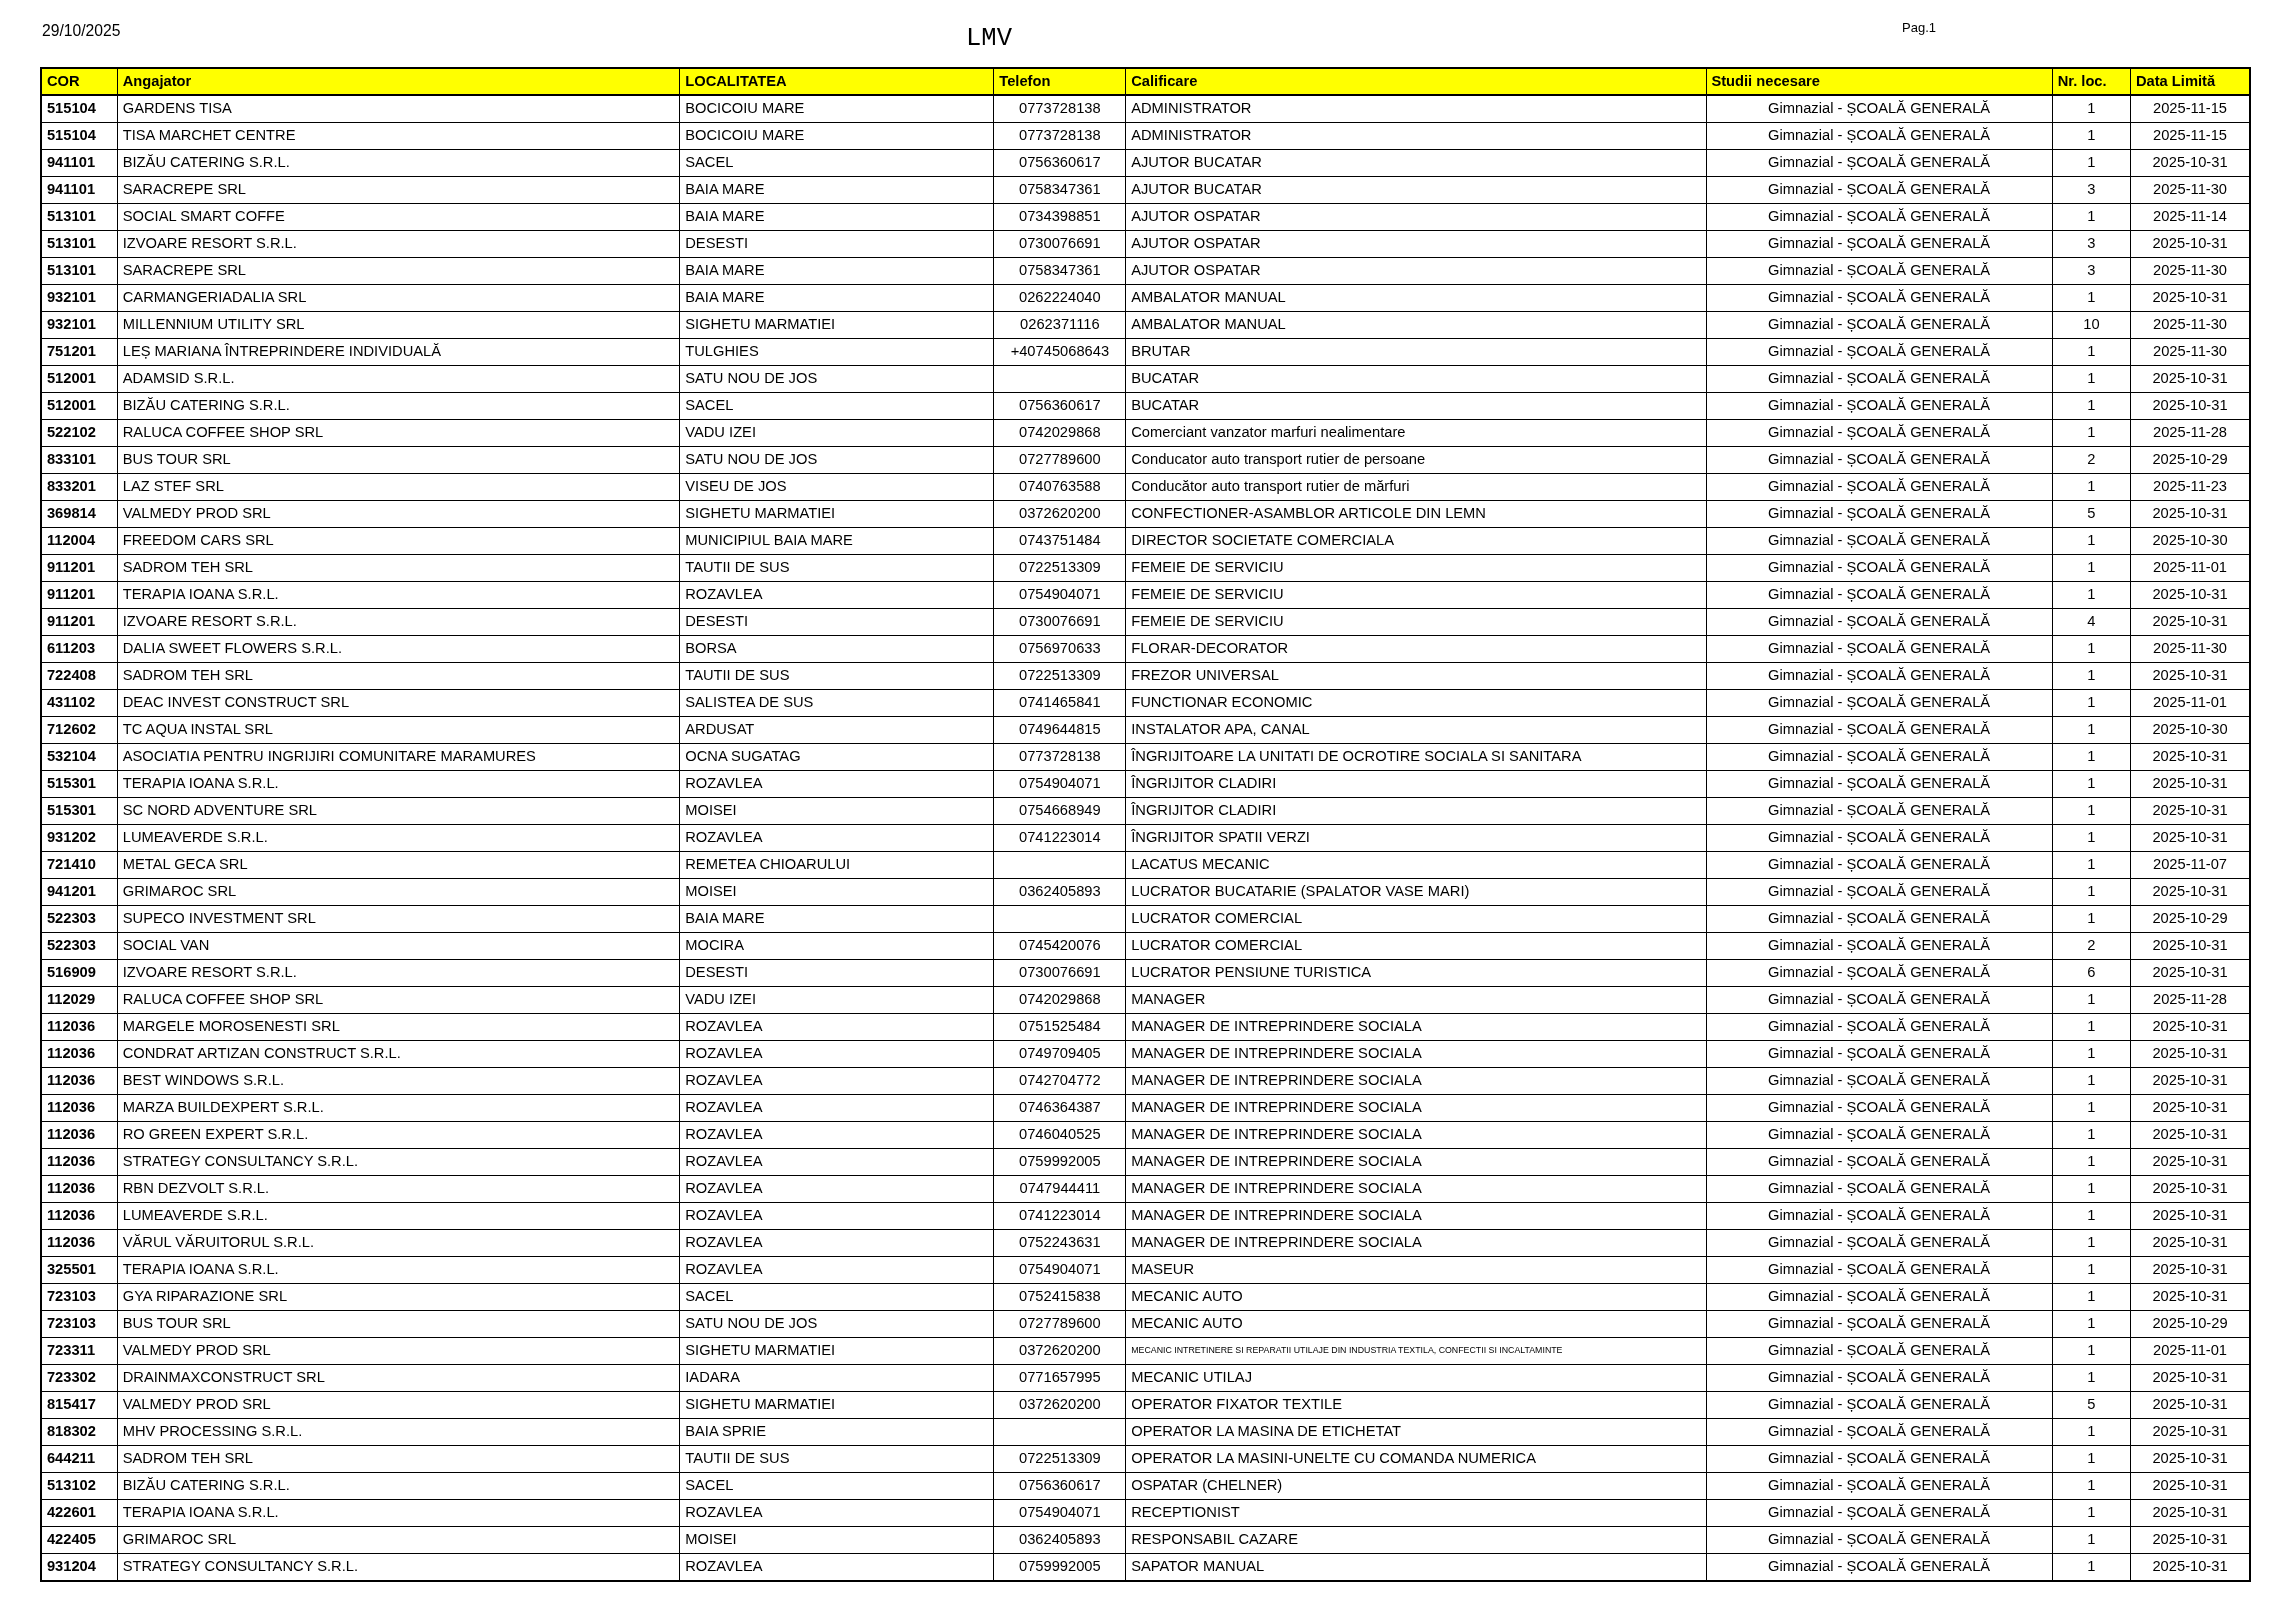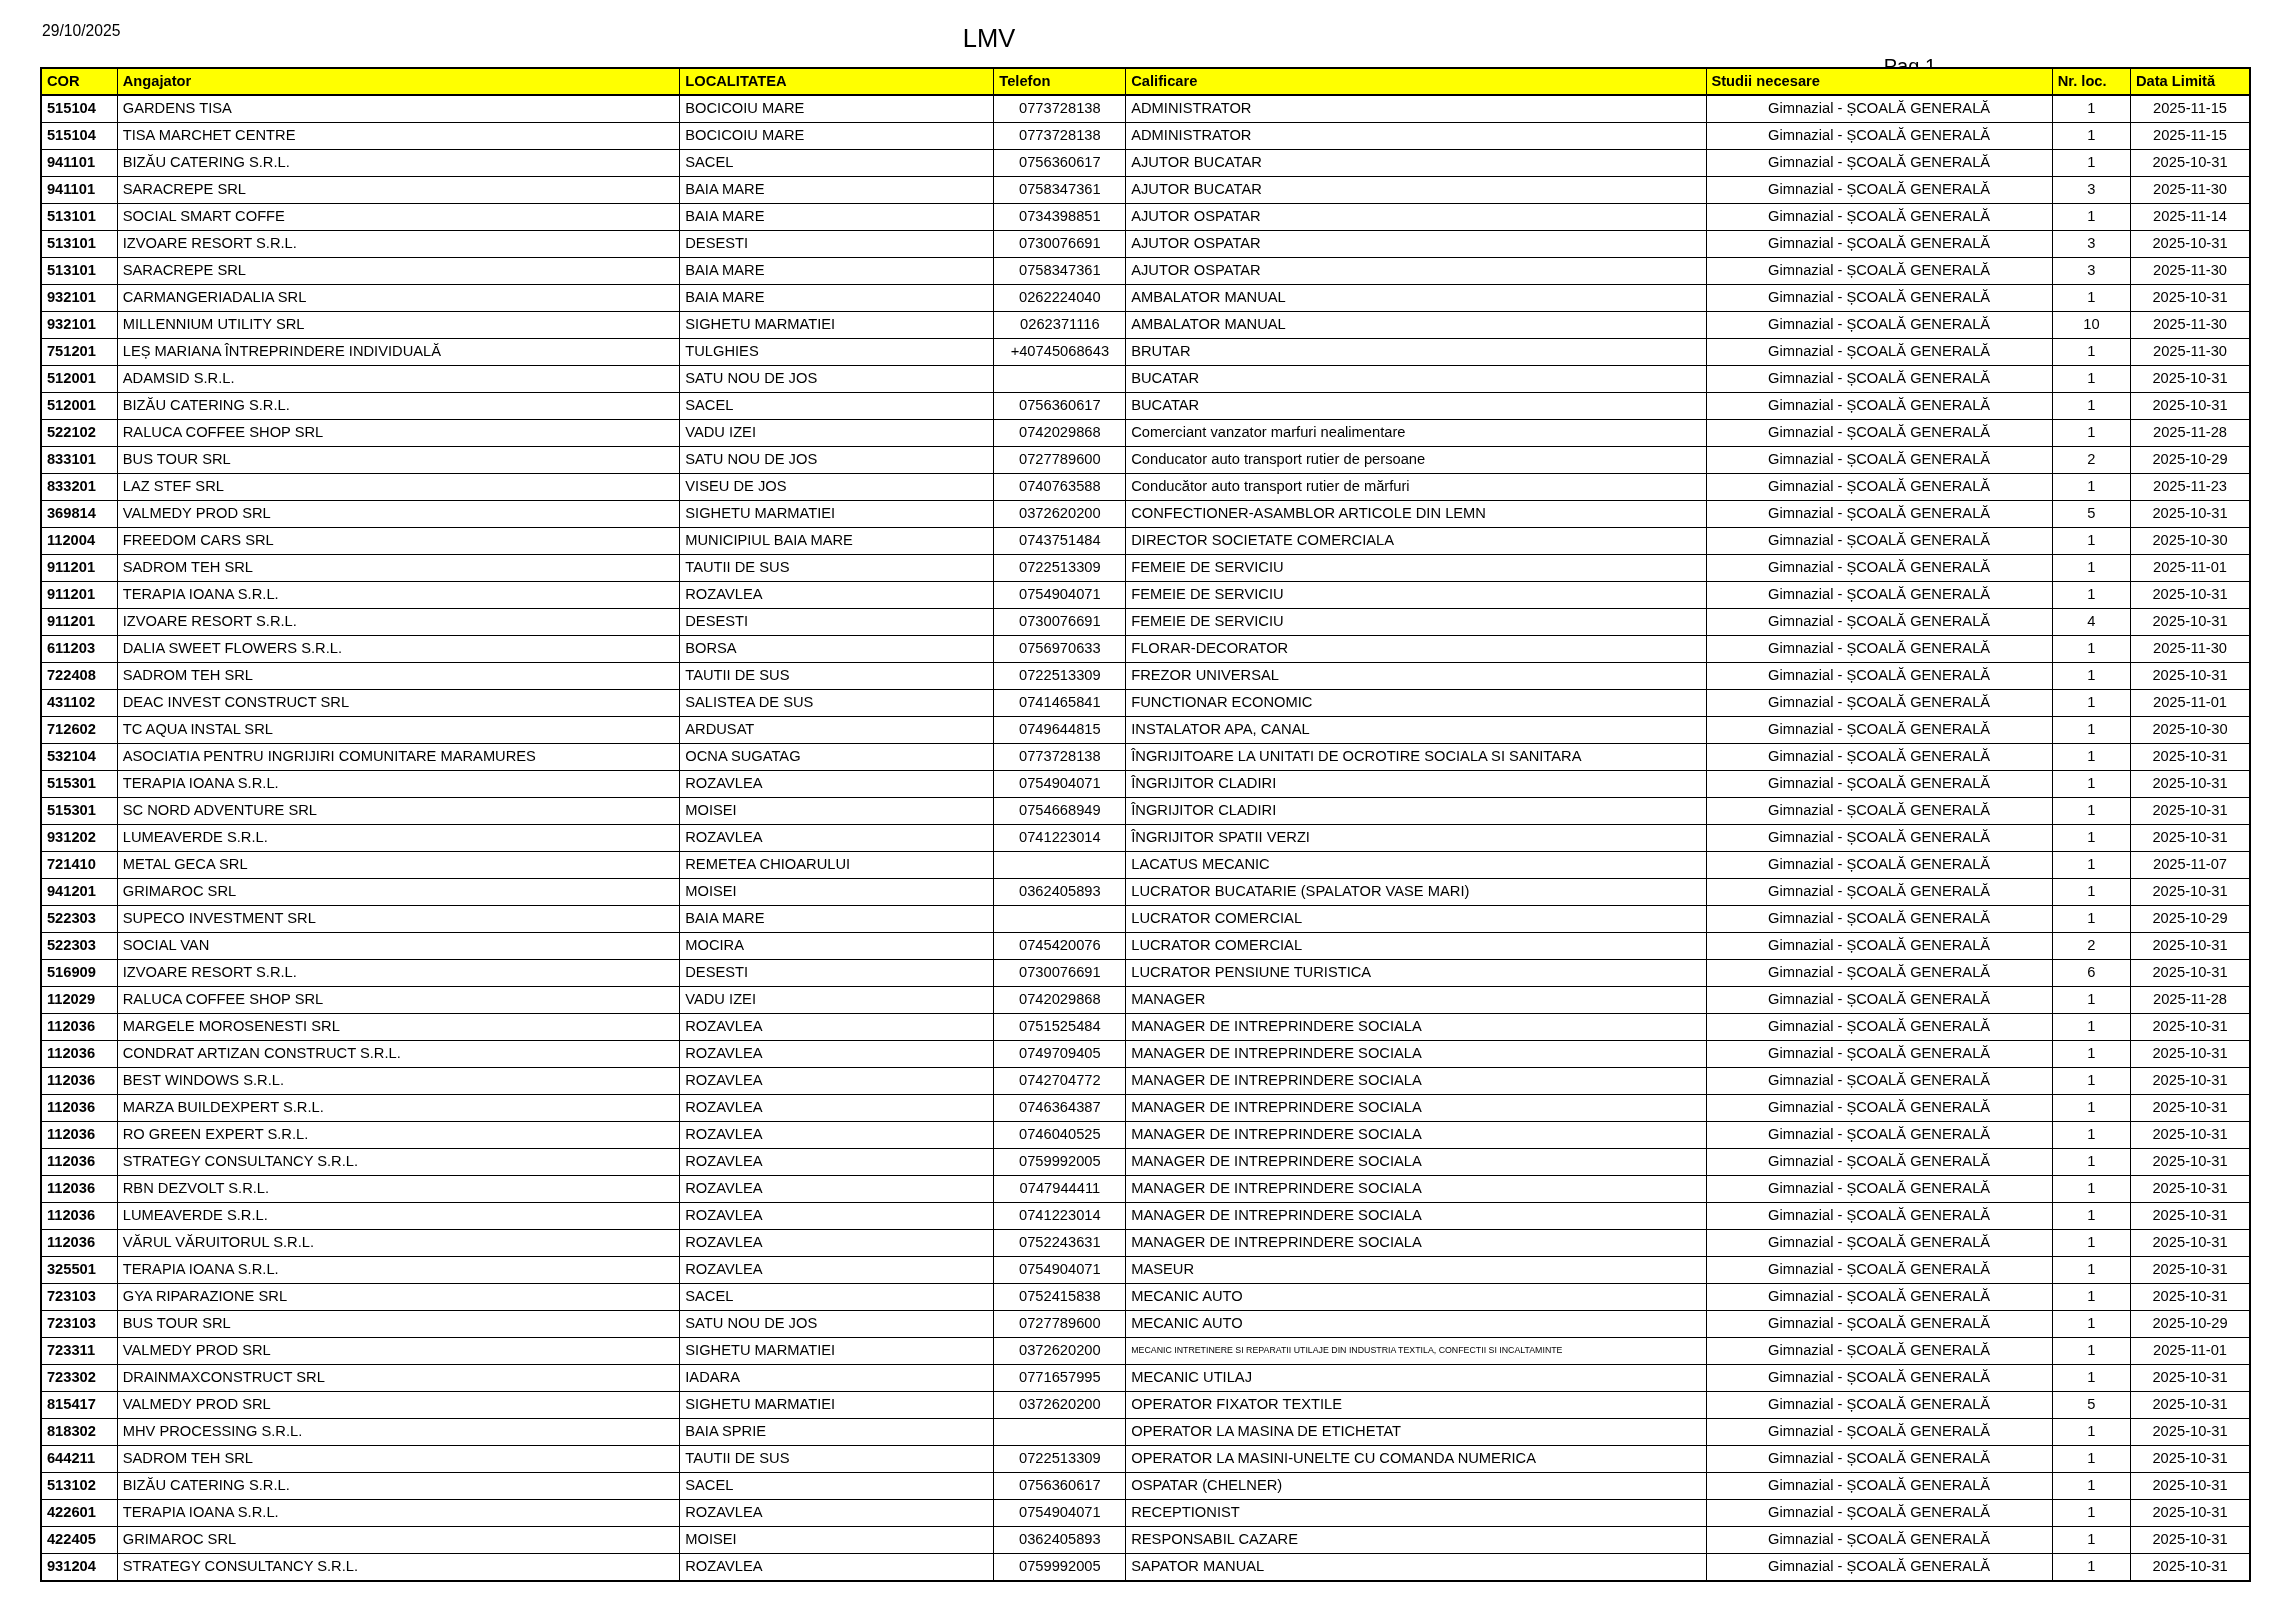--- a/index.html
+++ b/index.html
@@ -17,27 +17,27 @@
     top: 21.6px;
     font-size: 15.7px;
   }
   .page-title {
     position: absolute;
     left: 0;
     top: 23.5px;
     width: 100%;
     text-align: center;
     font-size: 25.5px;
+    font-family: Liberation Mono, monospace;
   }
   .page-num {
     position: absolute;
     right: 42px;
     top: 19.6px;
-    font-size: 20px;
-    margin-top: 35px;
+    font-size: 13px;
   }
   table.lmv {
     position: absolute;
     left: 40px;
     top: 67px;
     width: 2211px;
     border-collapse: collapse;
     table-layout: fixed;
     border: 2px solid #000;
     font-size: 14.7px;

